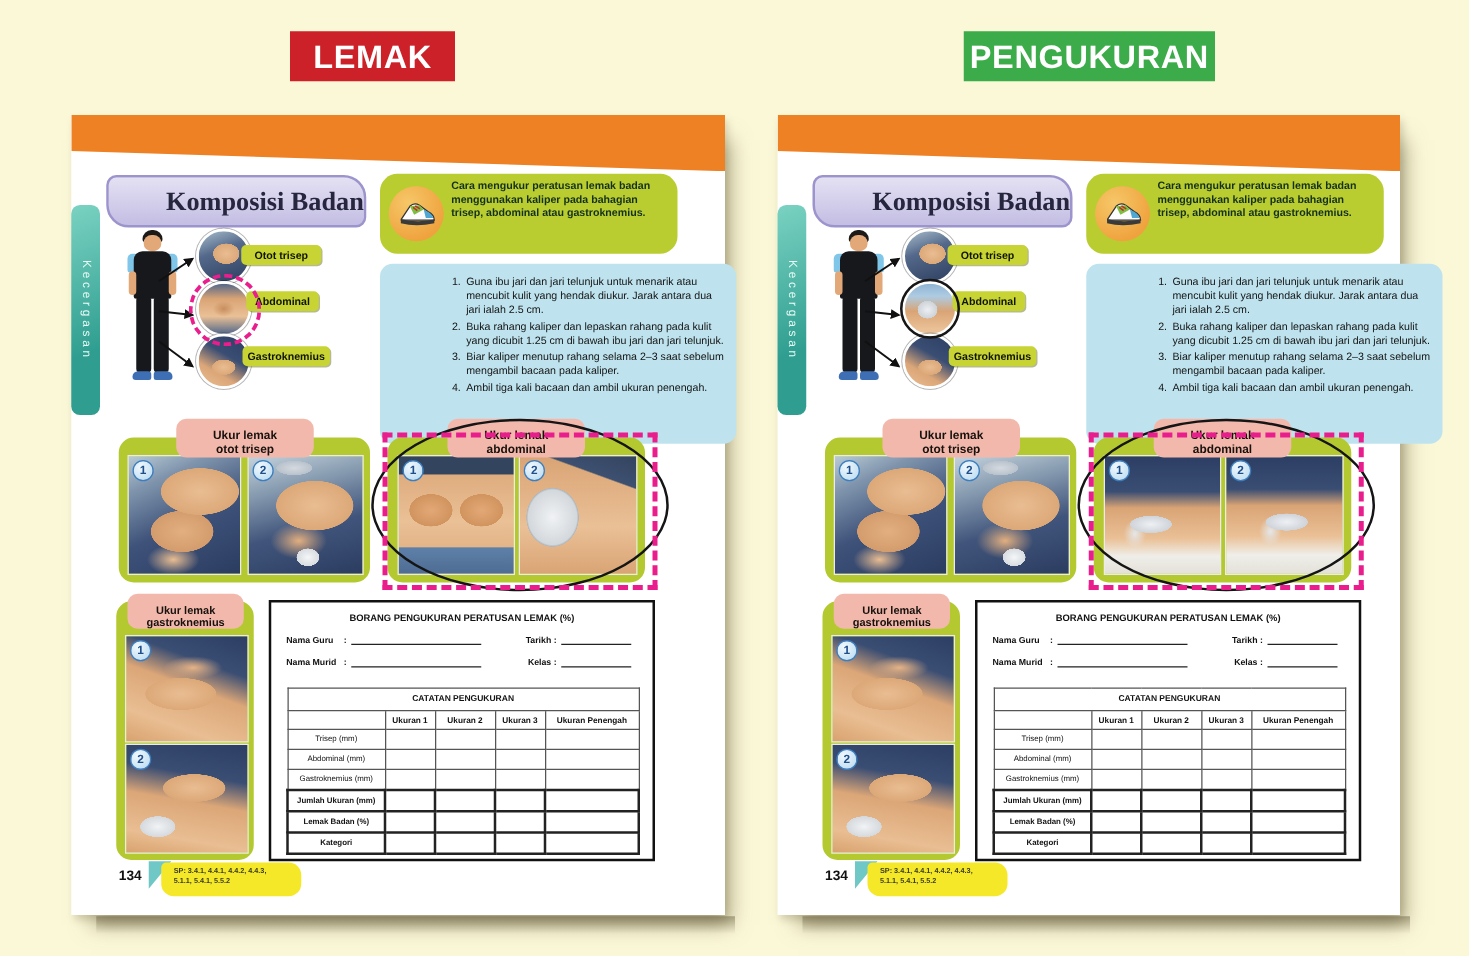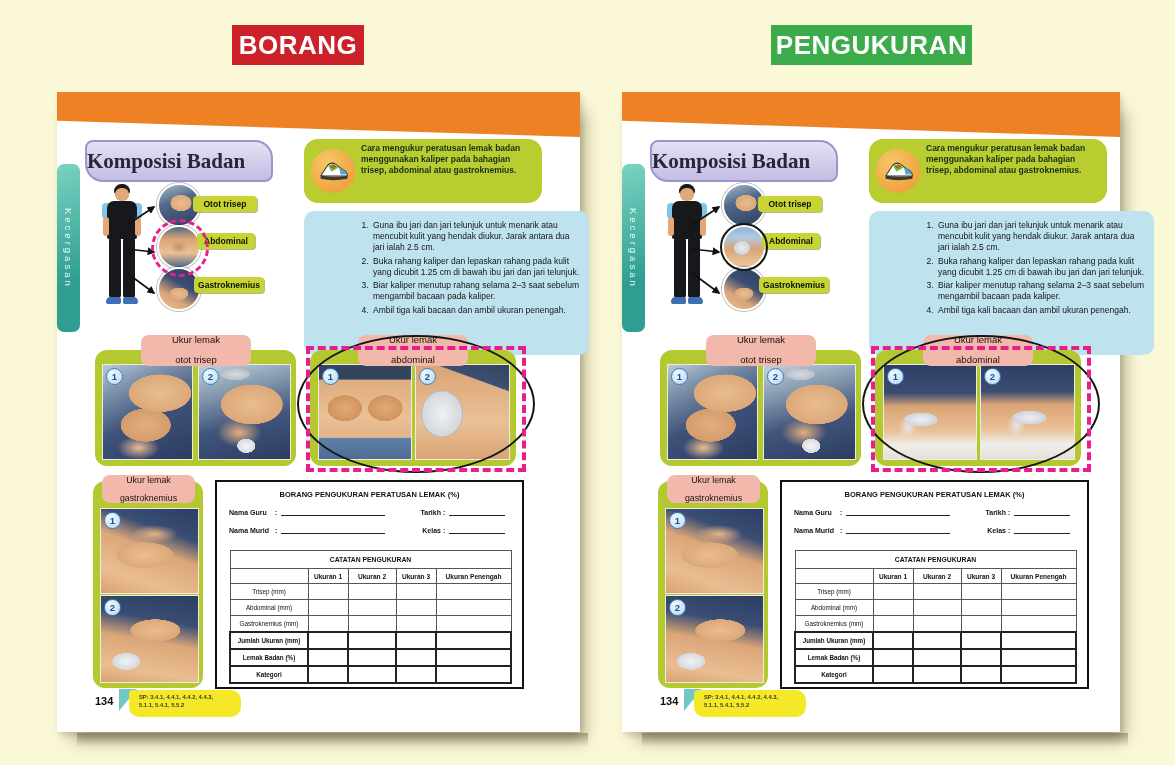--- a/index.html
+++ b/index.html
@@ -30,22 +30,22 @@
   .variant-pembetulan  { left:622px; width:498px; }
 
   .orange-bar {
     position:absolute; left:0; top:0; width:100%; height:45px; background:#EE8124;
     clip-path:polygon(0 0, 100% 0, 100% 100%, 0 64%);
   }
   .title-box {
     position:absolute; left:28px; top:48px; width:184px; height:38px;
     background:linear-gradient(180deg,#E4E1F3 0%,#C3BEE3 100%);
     border:2px solid #9C94CC; border-radius:8px 18px 8px 18px;
-    display:flex; align-items:center; justify-content:flex-start;
-    font-family:"Liberation Serif", serif; font-weight:bold; font-size:21px; color:#26263E;
+    display:flex; align-items:center; justify-content:flex-end;
+    font-family:"Liberation Serif", serif; font-weight:bold; font-size:21px; color:#26263E;padding-left:20px;
   }
   .kecergasan-tab {
     position:absolute; left:0; top:72px; width:23px; height:168px;
     background:linear-gradient(160deg,#7AD2C2 0%,#2F9E90 70%);
     border-radius:7px; display:flex; align-items:center; justify-content:center;
     writing-mode:vertical-rl; color:#EAFBF6; font-size:9.5px; letter-spacing:3px;
   }
   .info-box {
     position:absolute; left:247px; top:47px; width:238px; height:64px;
     background:#B9CD31; border-radius:14px;
@@ -114,22 +114,22 @@
   .blabel-2 { left:140px; top:141px; width:58px; height:16px; }
   .blabel-3 { left:137px; top:185px; width:70px; height:16px; }
 
   
   .panel { position:absolute; background:#B4C930; border-radius:12px; }
   .panel-trisep { left:38px;  top:258px; width:201px; height:116px; }
   .panel-abd    { left:253px; top:258px; width:206px; height:116px; }
   .panel-gastro { left:36px;  top:389px; width:110px; height:207px; }
   .panel-header {
     position:absolute; background:#F3B8AC; border-radius:8px; z-index:2;
-    display:flex; flex-direction:column; align-items:center; justify-content:space-between;
-    font-size:9.5px; font-weight:normal; color:#17120E; line-height:1.15; text-align:center;
+    display:flex; flex-direction:column; align-items:center; justify-content:flex-end;
+    font-size:9.5px; font-weight:bold; color:#17120E; line-height:1.15; text-align:center;
   }
   .hdr-trisep { left:84px;  top:243px; width:110px; height:31px; }
   .hdr-abd    { left:301px; top:243px; width:110px; height:31px; }
   .hdr-gastro { left:45px;  top:383px; width:93px;  height:28px; font-size:8.8px; }
 
   .ph { position:absolute; border:1px solid #ECECE4; overflow:hidden; z-index:1; }
   .ph-trisep1 { left:45px;  top:272px; width:89px; height:94px; }
   .ph-trisep2 { left:141px; top:272px; width:91px; height:94px; }
   .ph-abd1    { left:261px; top:272px; width:92px; height:94px; }
   .ph-abd2    { left:358px; top:272px; width:93px; height:94px; }
@@ -231,21 +231,21 @@
   .sp-box {
     position:absolute; left:72px; top:598px; width:112px; height:27px; z-index:2;
     background:#F4E829; border-radius:4px 10px 10px 10px;
     font-size:5.8px; font-weight:bold; color:#3A3A20; line-height:1.4;
     padding:3px 0 0 10px; box-sizing:border-box;
   }
 </style>
 </head>
 <body>
 
-<div class="banner banner-ralat">BORANG</div>
+<div class="banner banner-ralat">LEMAK</div>
 <div class="banner banner-pembetulan">PENGUKURAN</div>
 
 <div class="page variant-ralat">
   <div class="orange-bar"></div>
 
   <div class="title-box">
     <span>Komposisi Badan</span>
   </div>
 
   <div class="kecergasan-tab">

